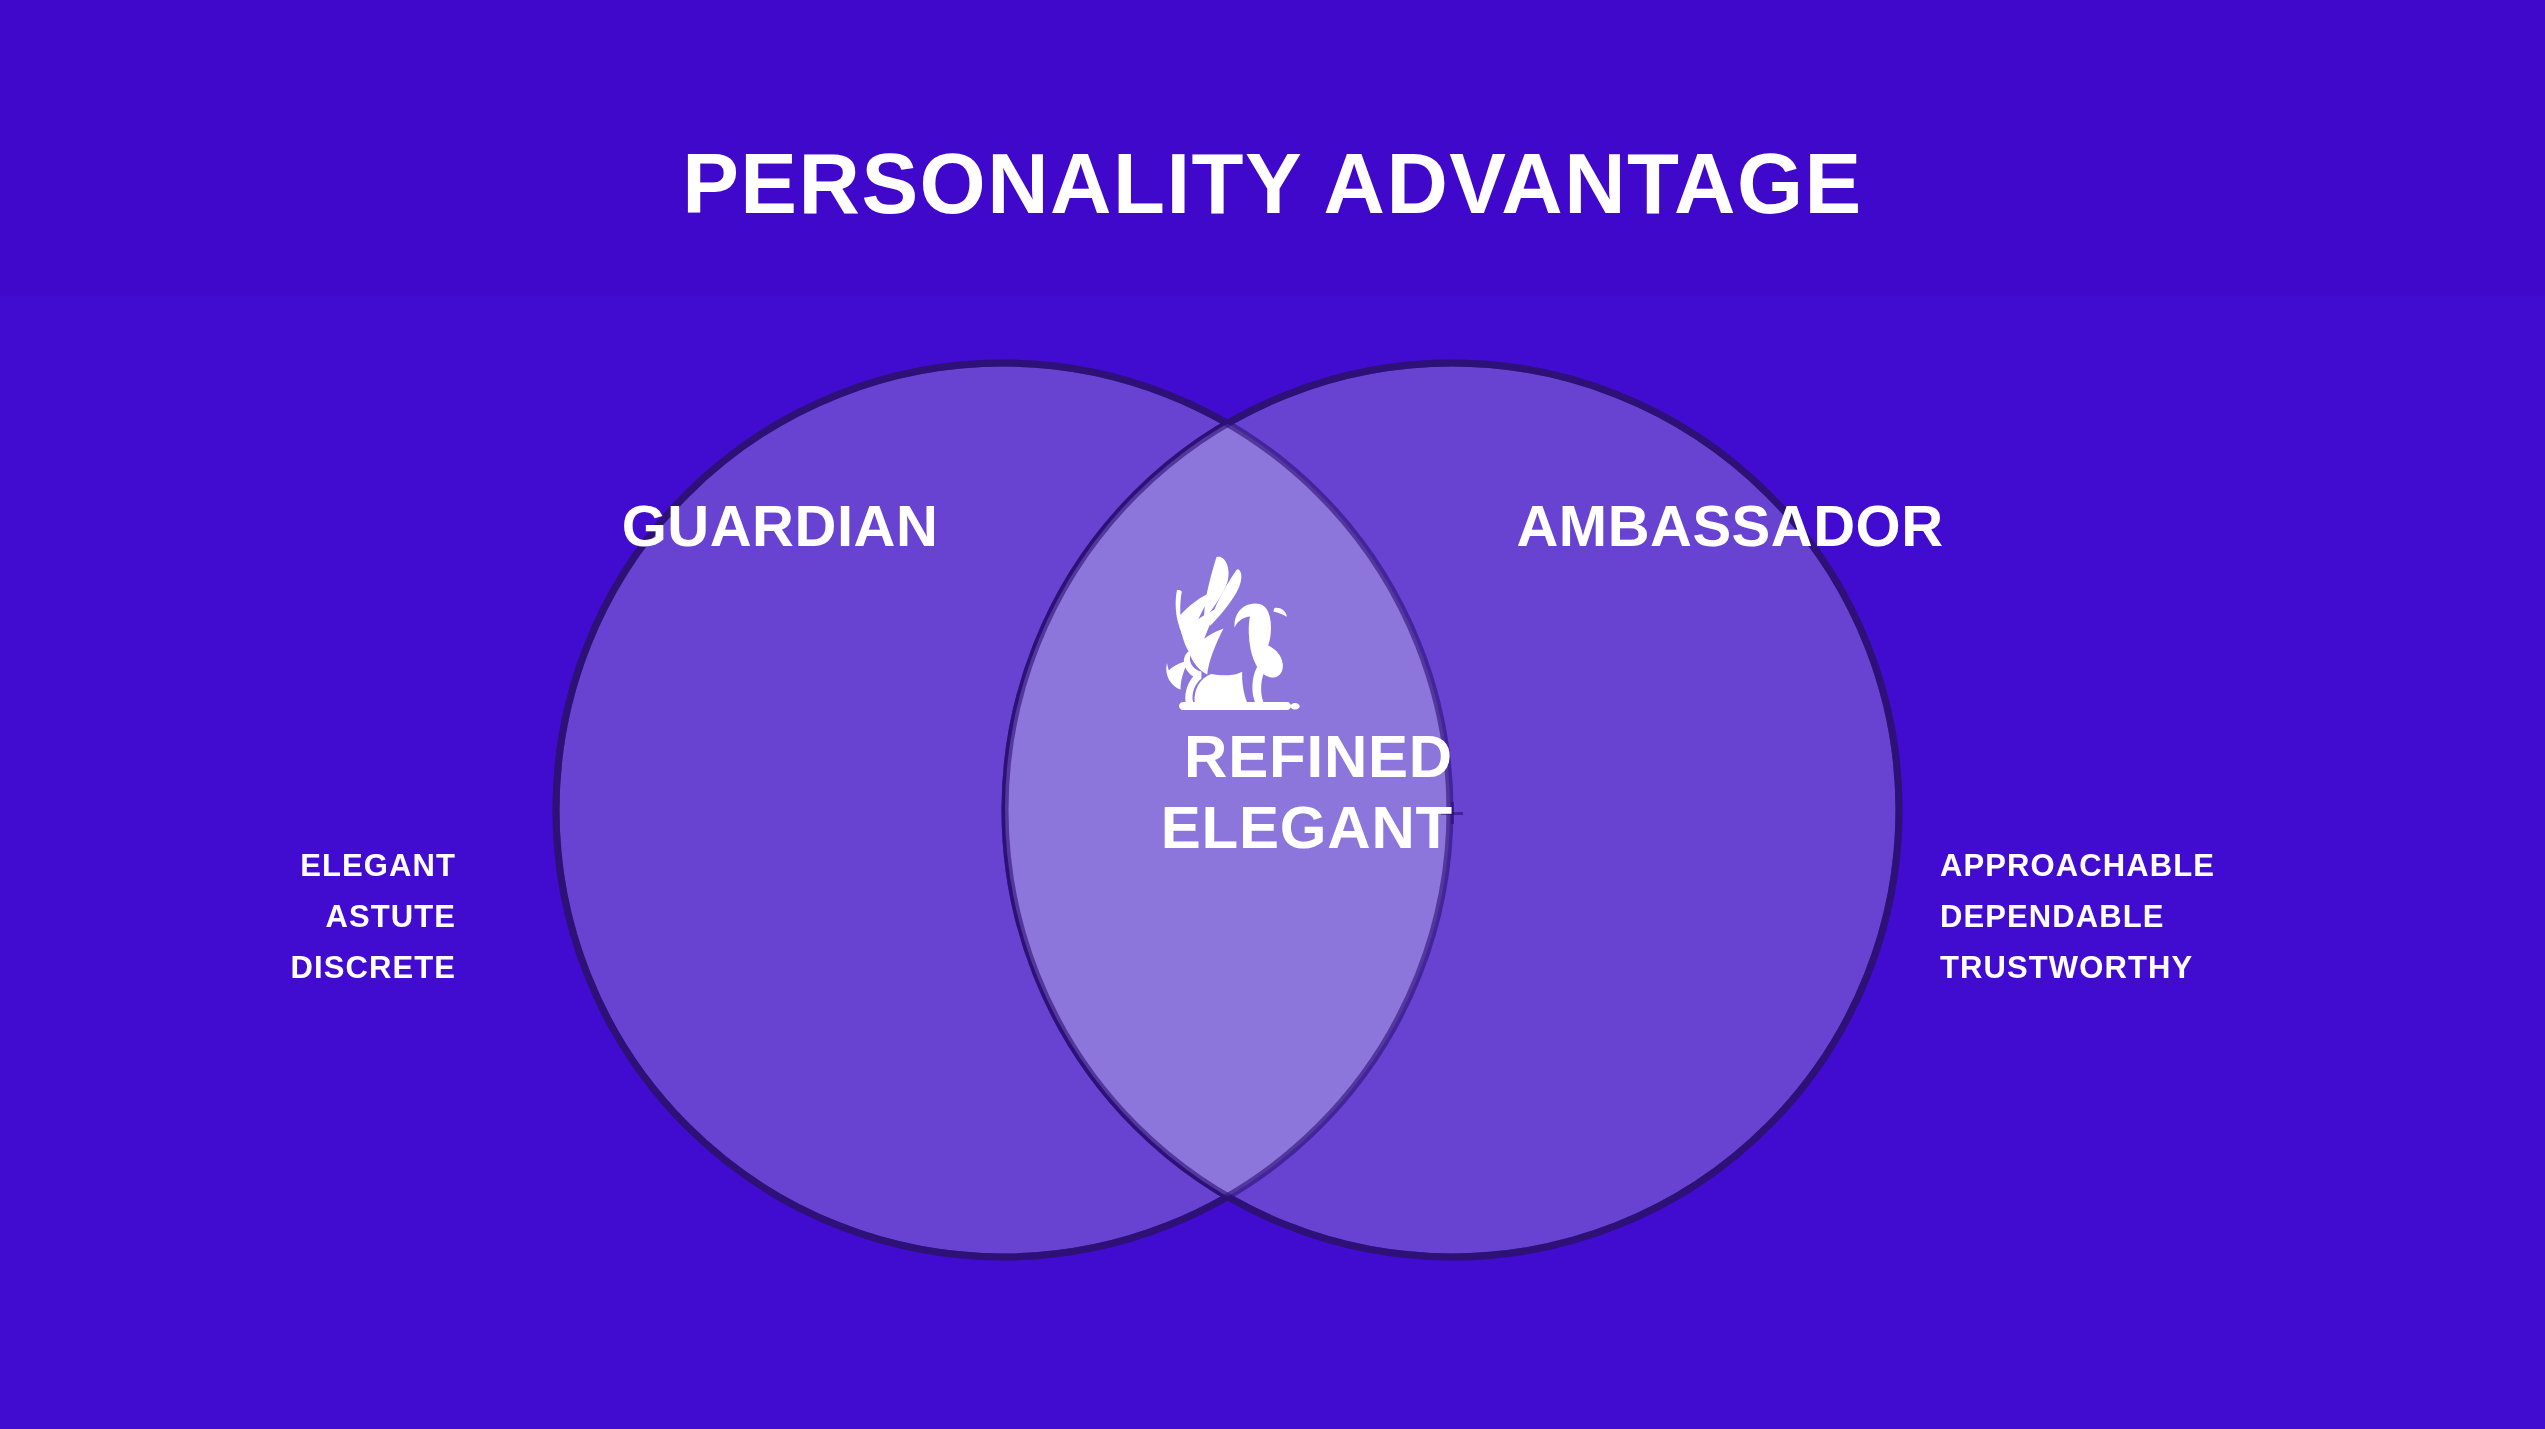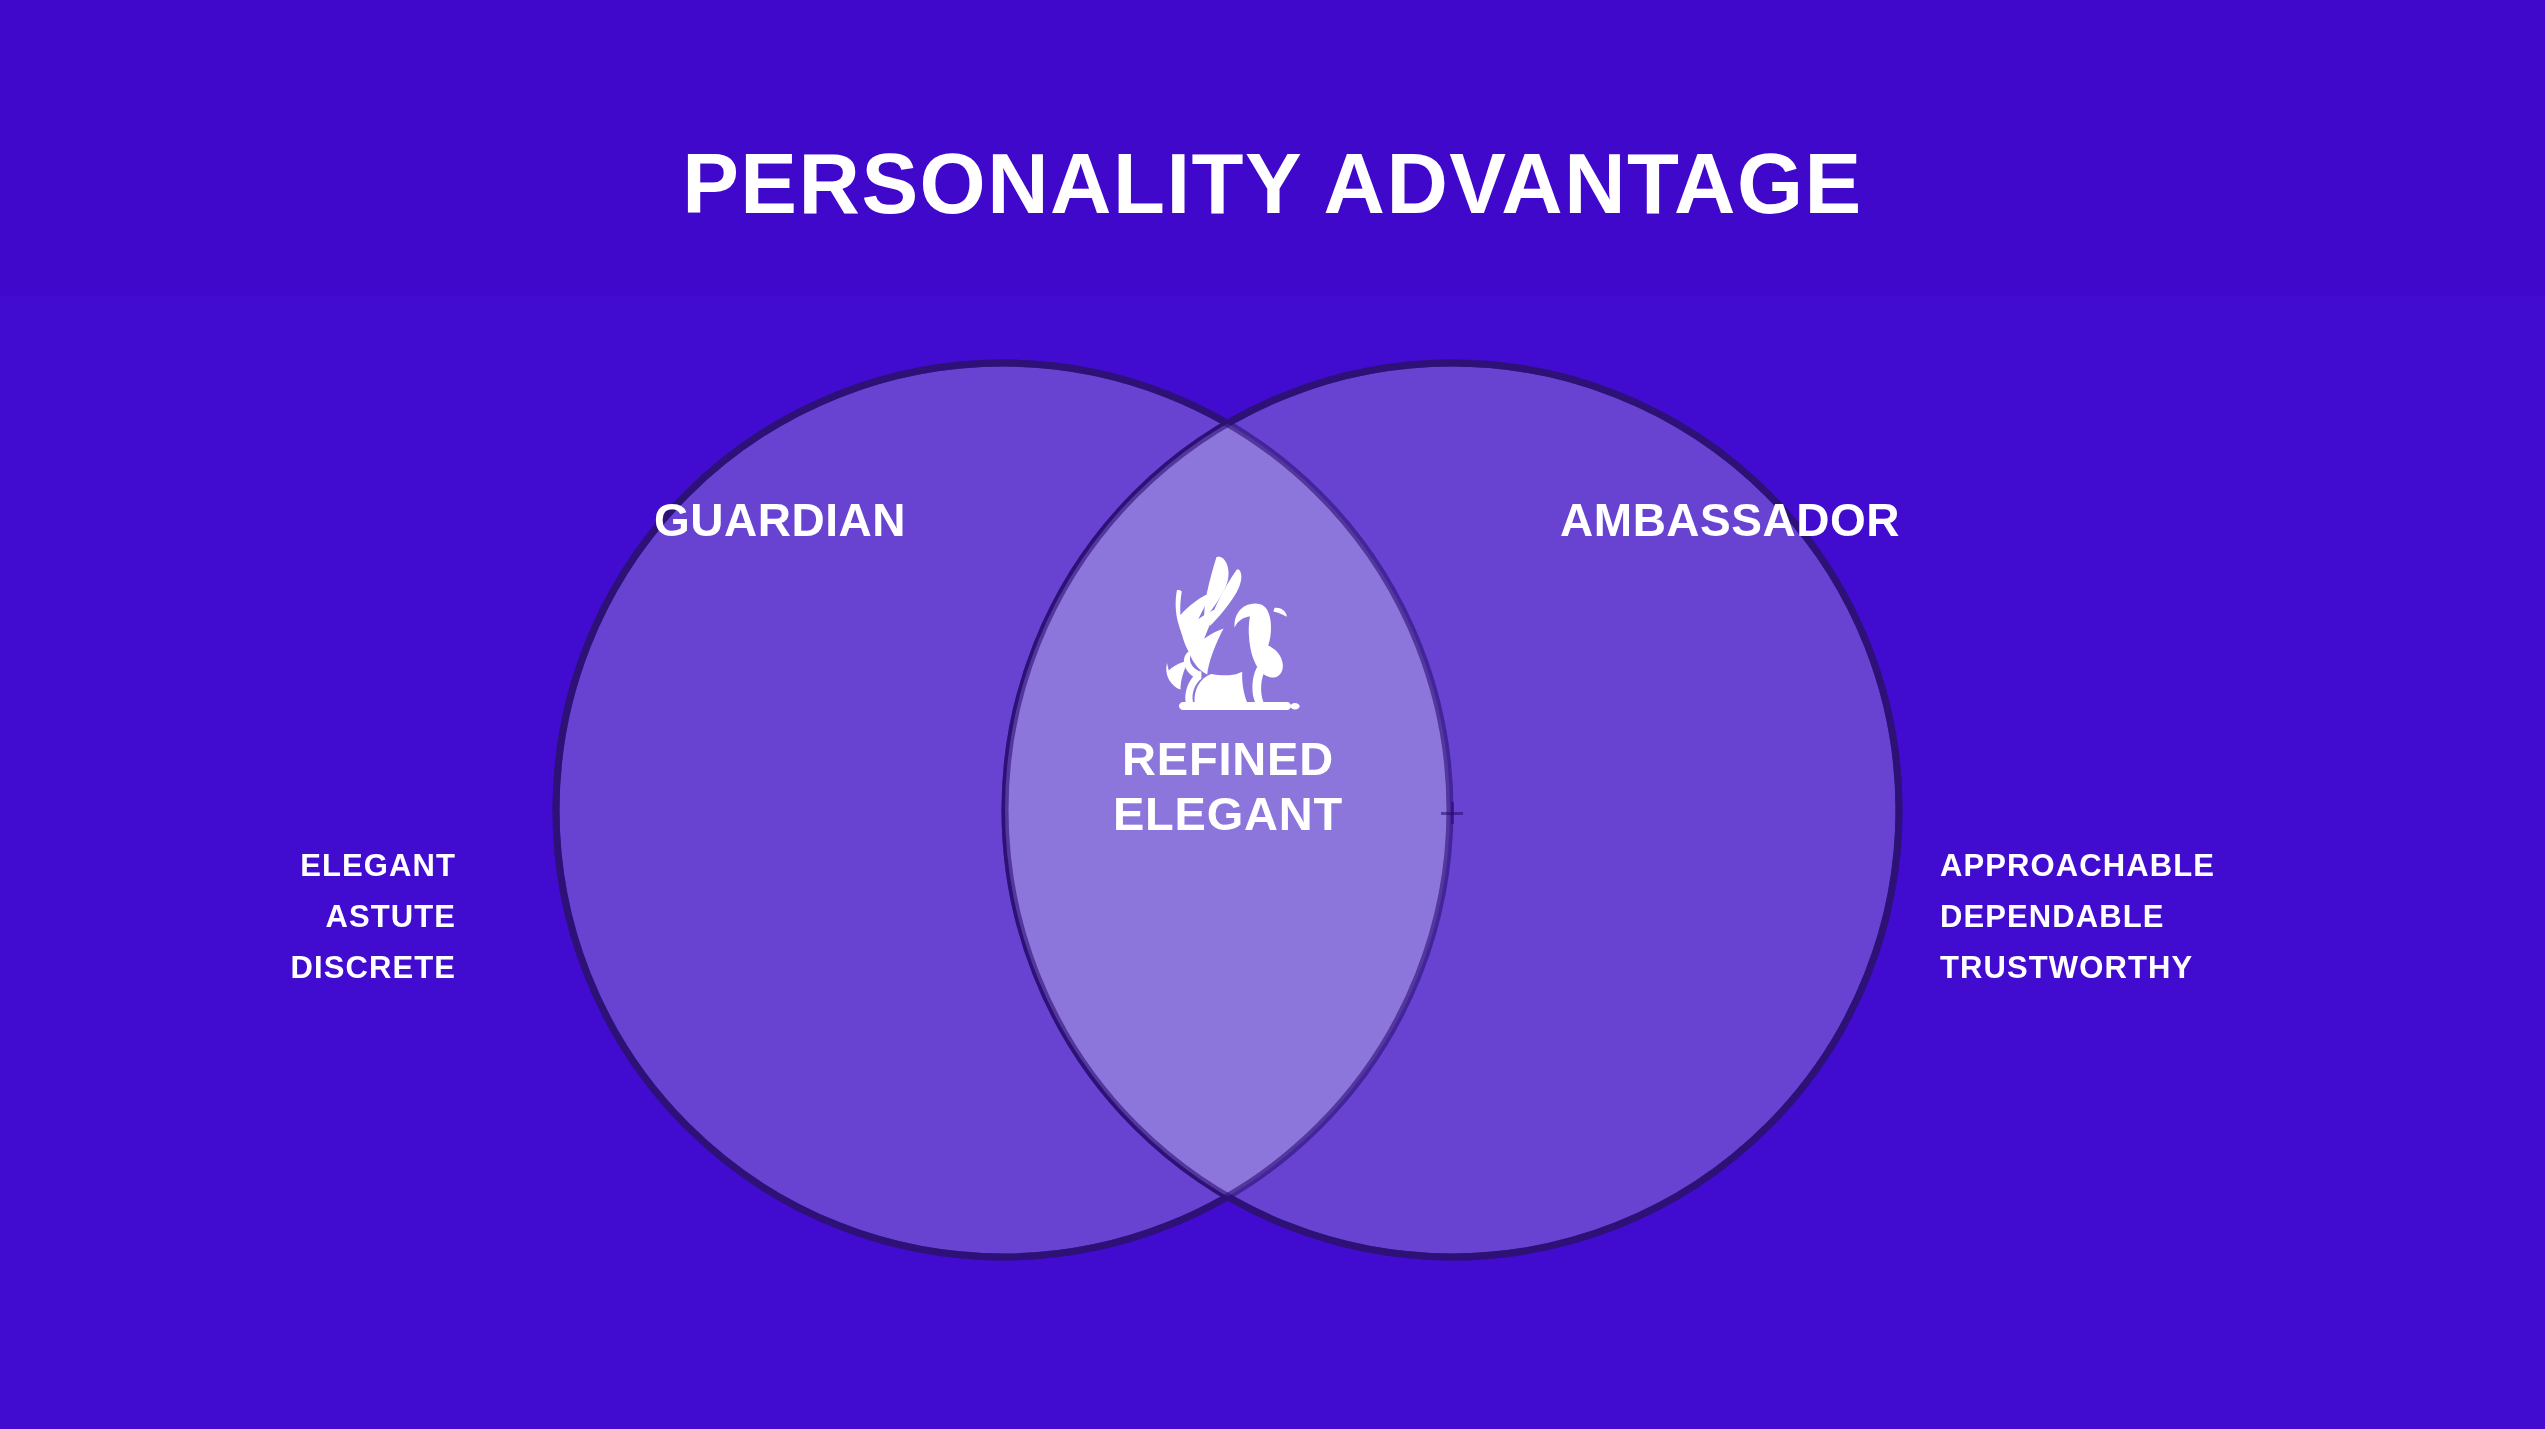--- a/index.html
+++ b/index.html
@@ -59,21 +59,21 @@
   #venn svg {
     display: block;
     width: 2545px;
     height: 1429px;
   }
 
   
   .circle-label {
     position: absolute;
     color: #ffffff;
-    font-size: 46px;
+    font-size: 58px;
     font-weight: 700;
     letter-spacing: 0.5px;
     line-height: 1;
     white-space: nowrap;
   }
   #label-guardian {
     left: 545px;
     top: 497px;
     width: 470px;
     text-align: center;
@@ -123,26 +123,27 @@
     width: 450px;
     text-align: center;
   }
   #griffin-logo {
     display: block;
     margin: 0 auto;
     width: 170px;
     height: 163px;
   }
   #center-traits {
-    margin-top: 13px;
-    color: #ffffff;
-    font-size: 47px;
+    margin-top: 4px;
+    color: #ffffff;
+    font-size: 60px;
     font-weight: 700;
     letter-spacing: 0.8px;
     line-height: 1.18;
+    text-align: right;
   }
   #center-traits .trait {
     display: block;
     white-space: nowrap;
   }
 
   
   #center-marker {
     position: absolute;
     left: 1441px;

